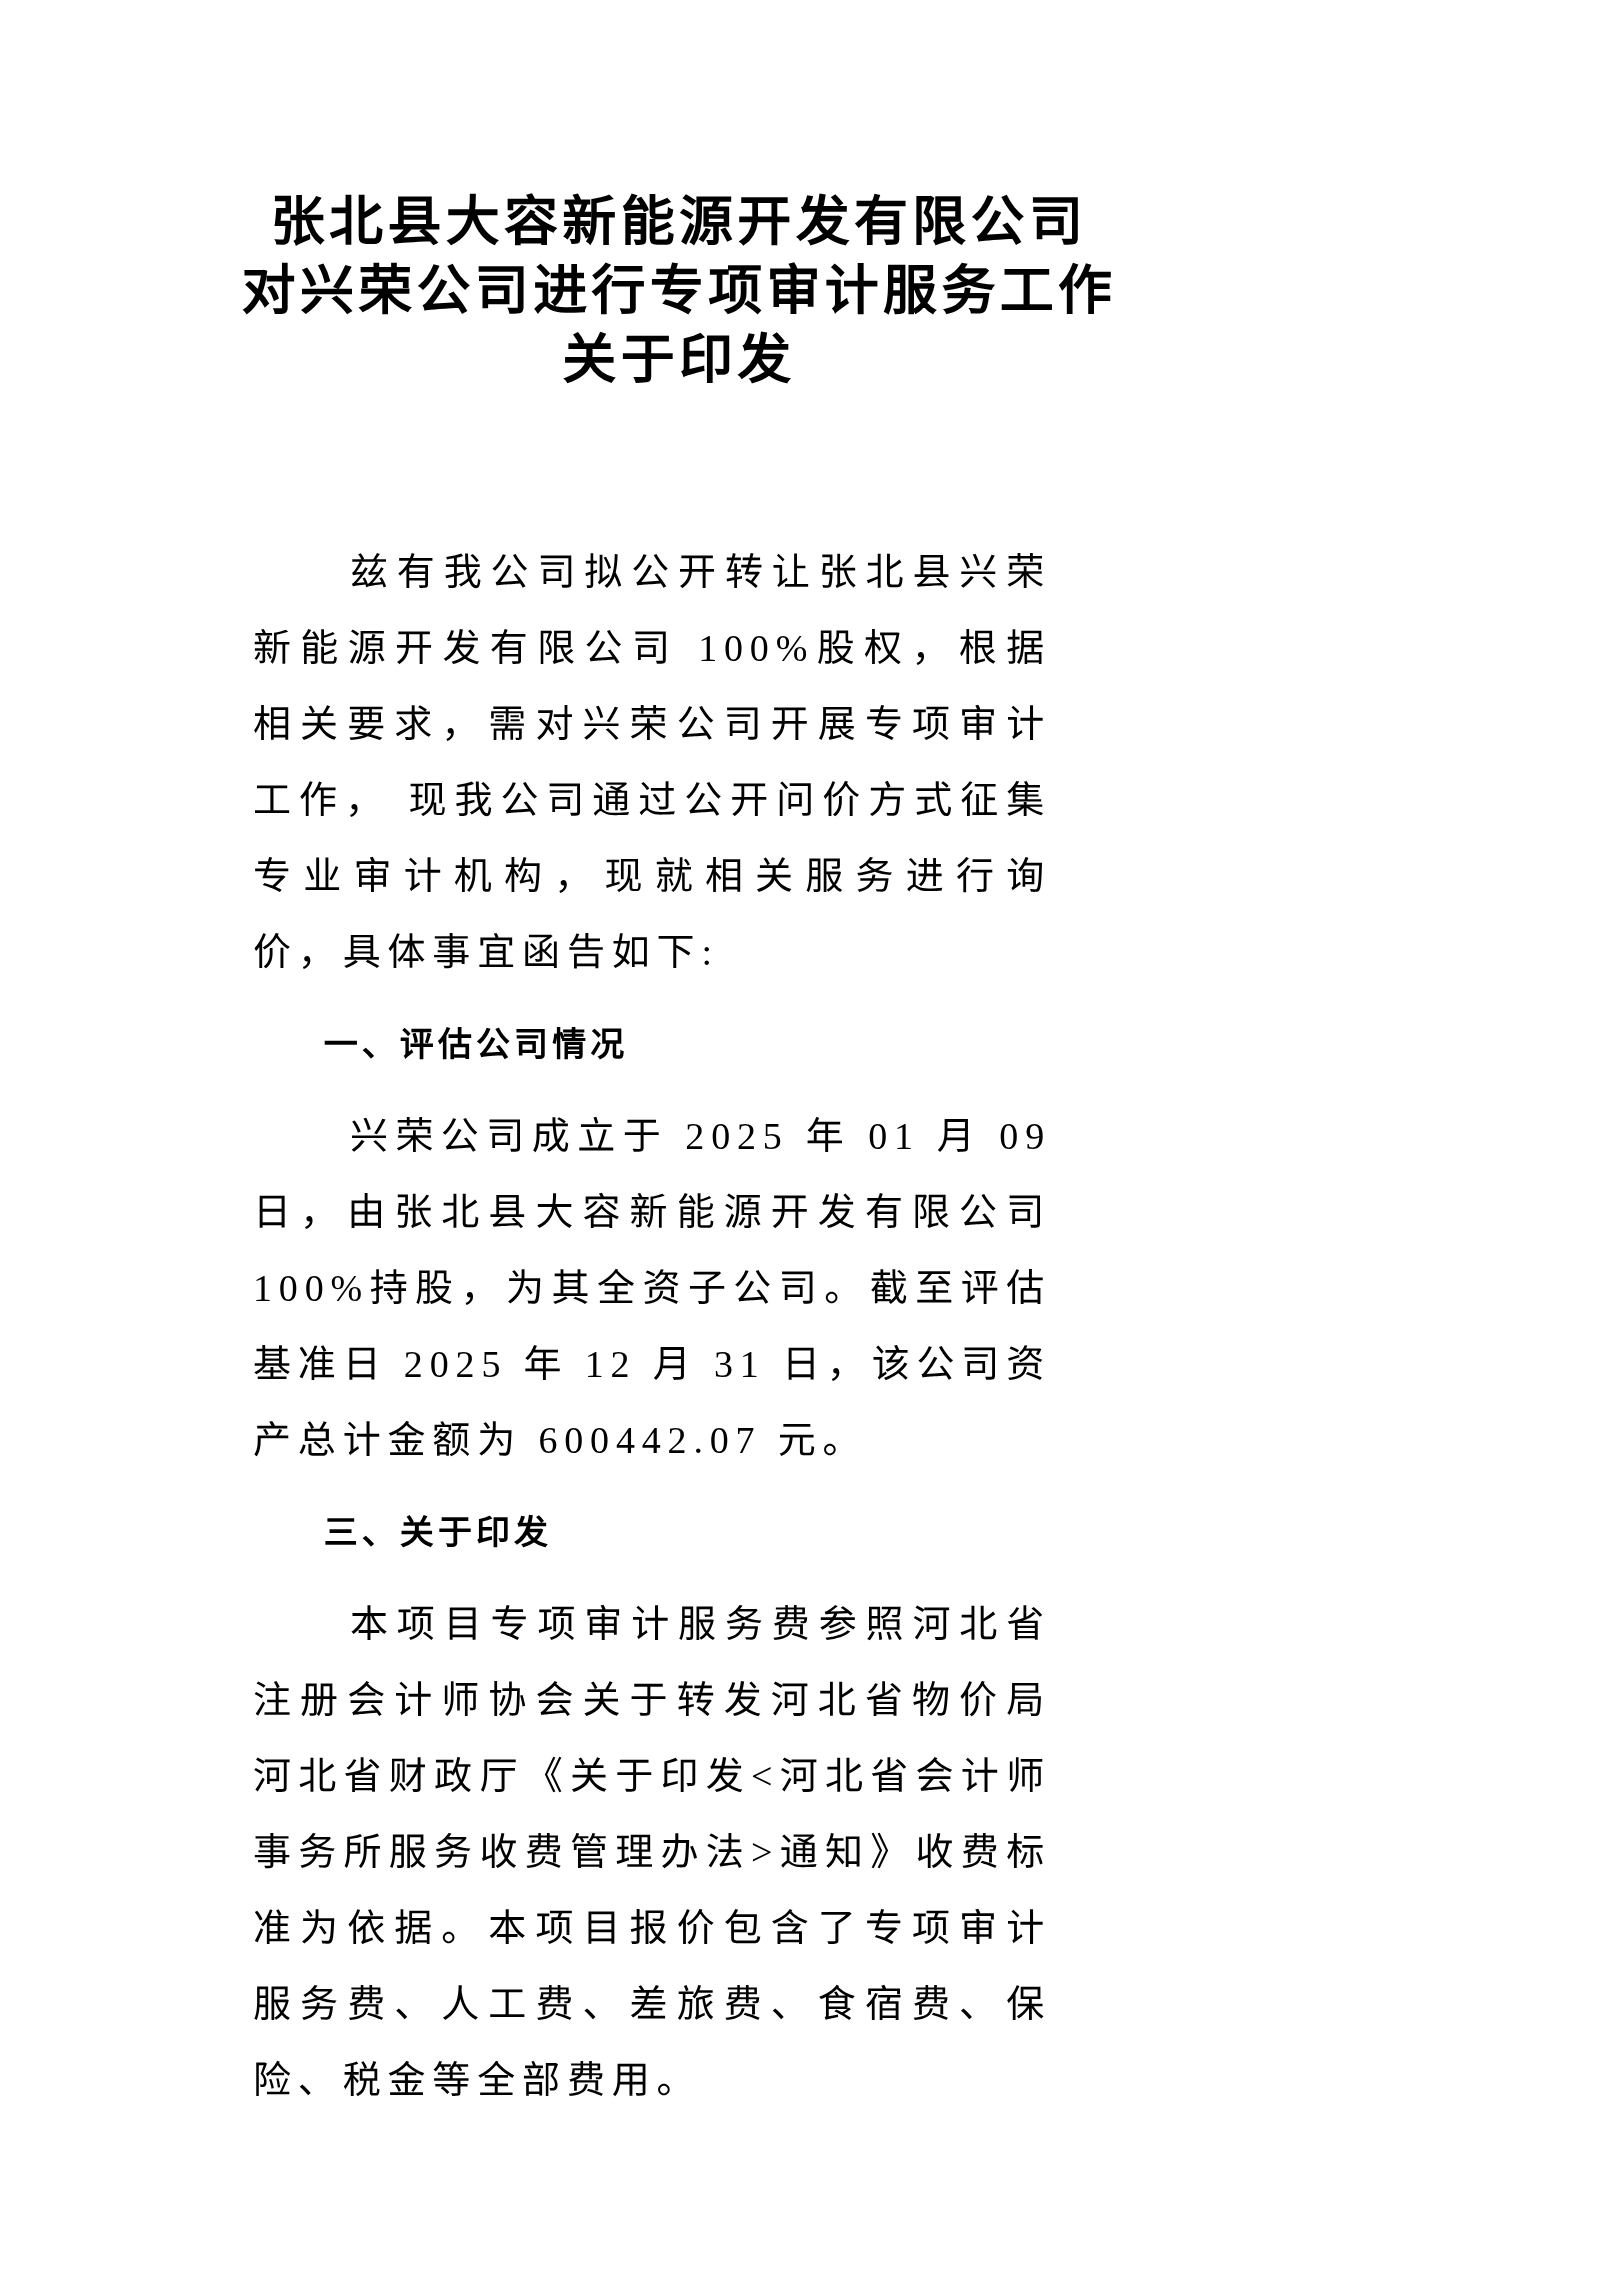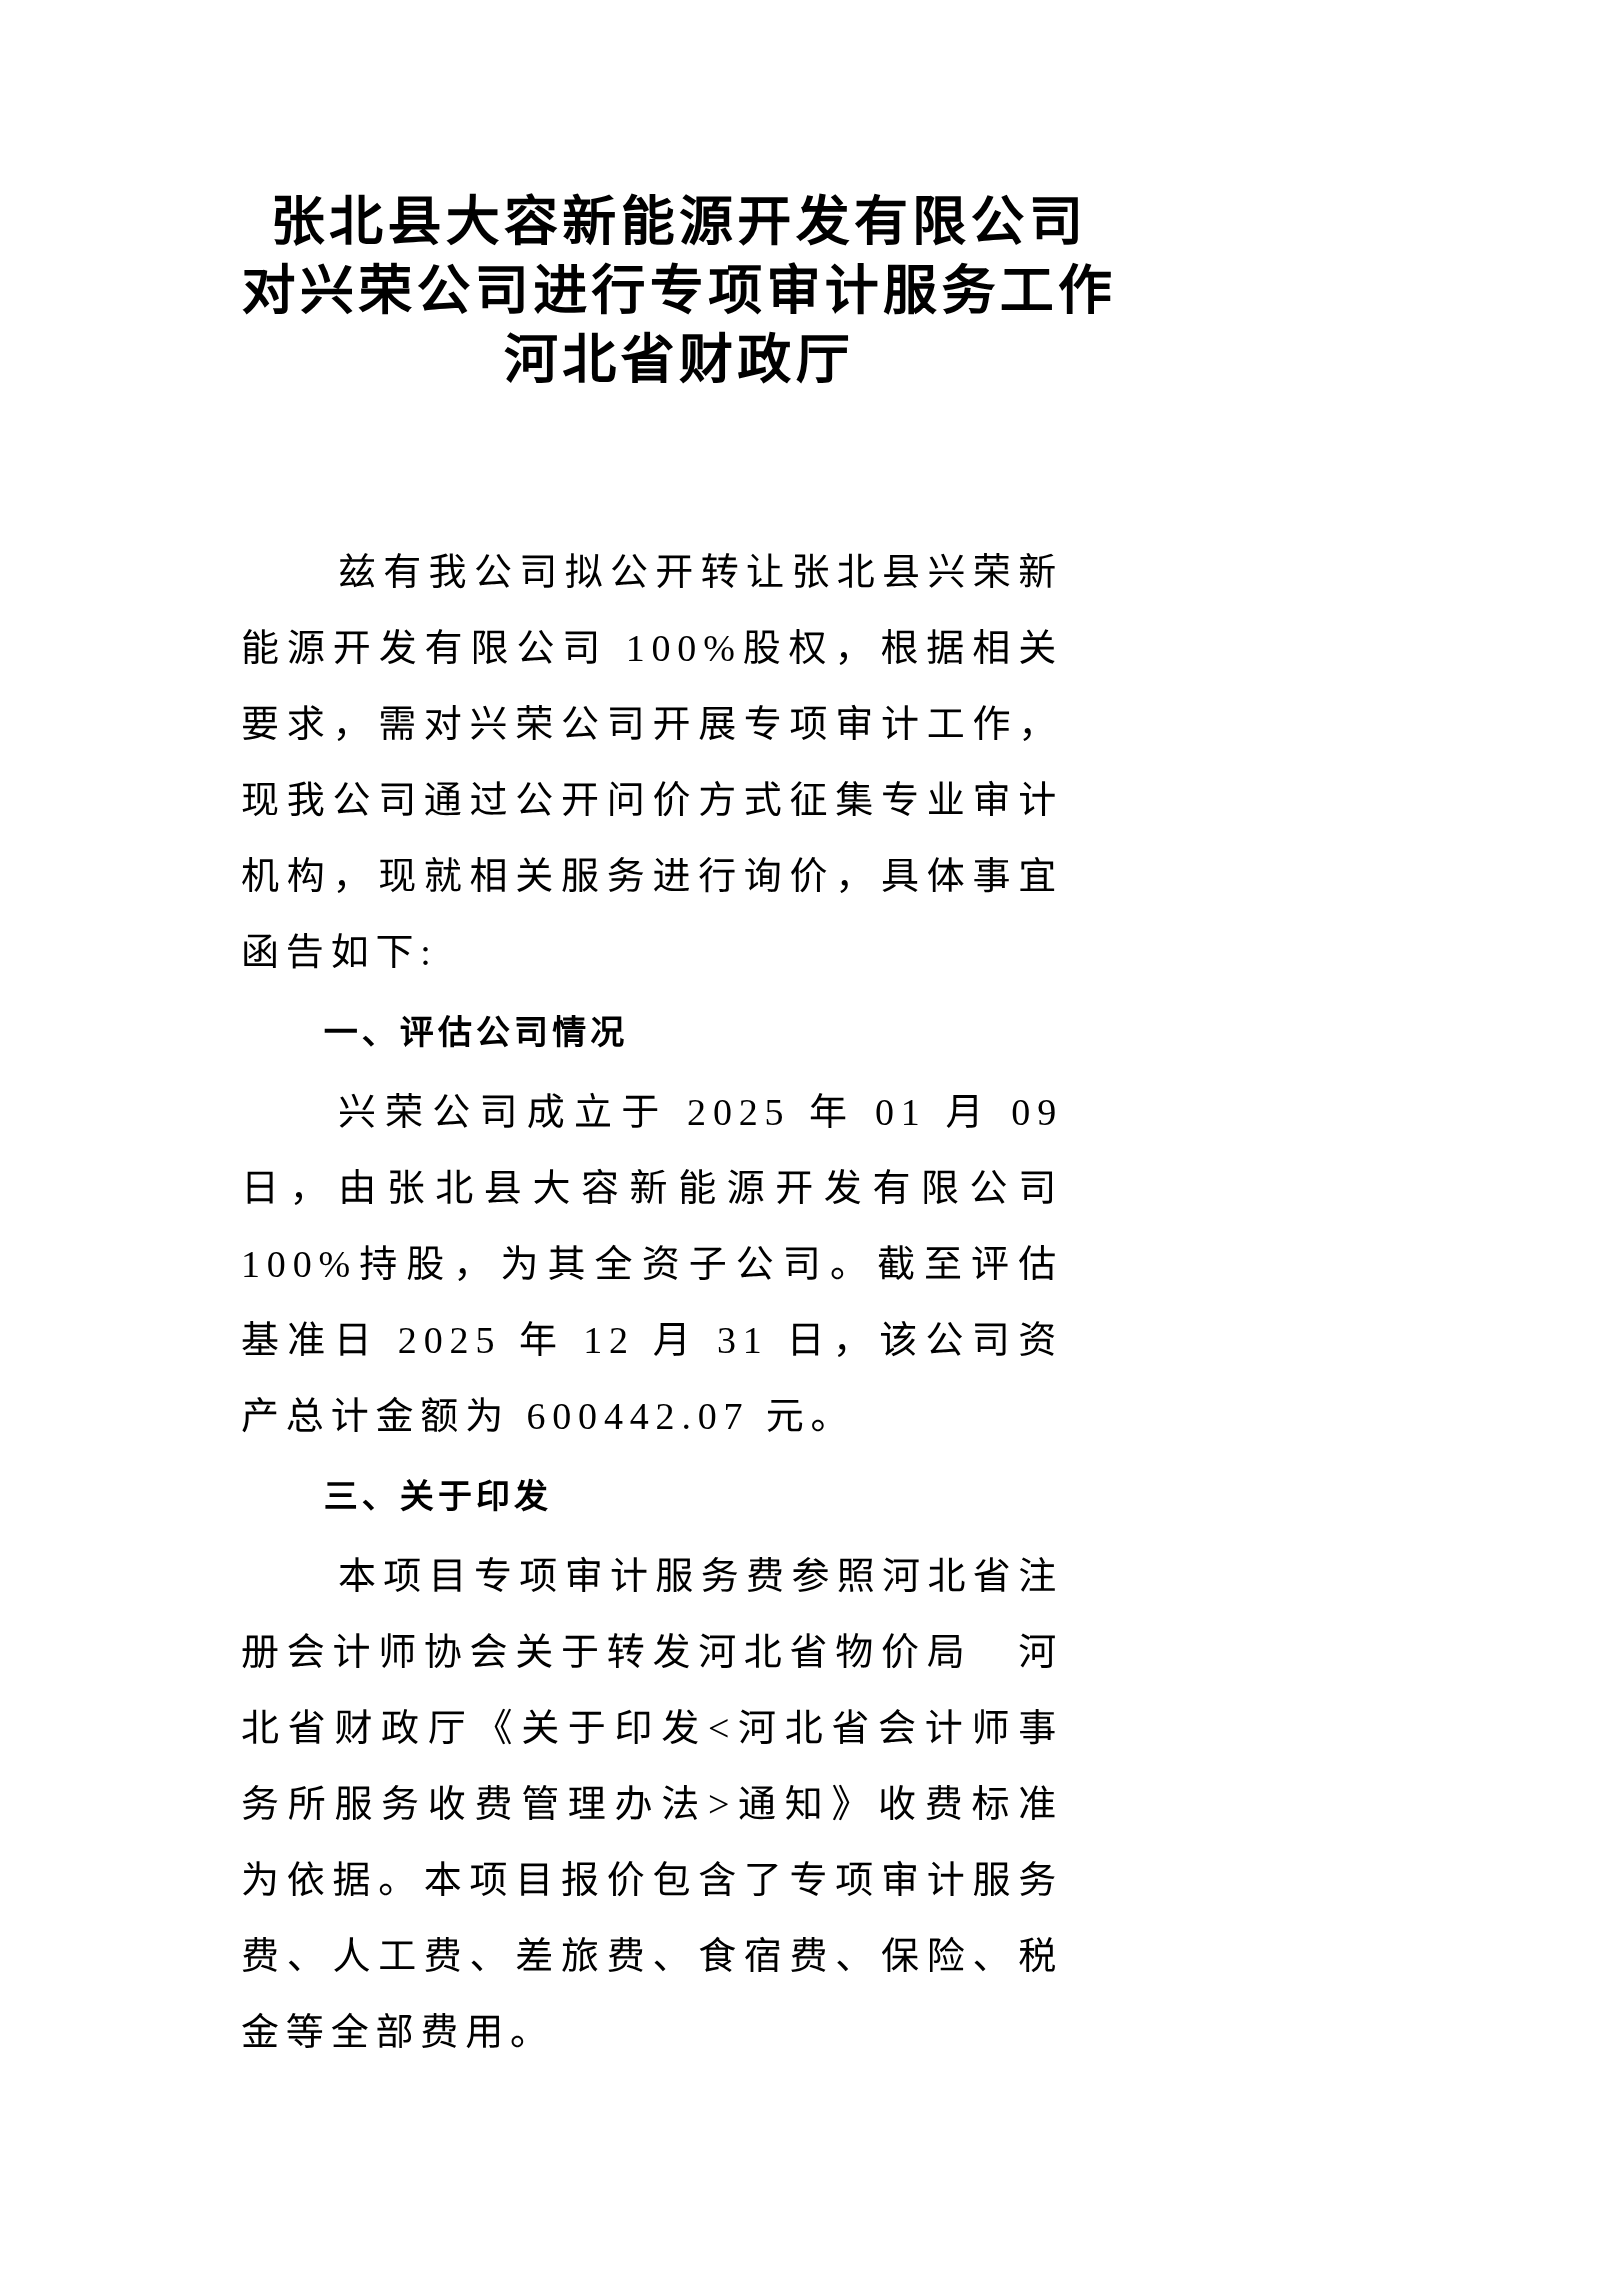--- a/index.html
+++ b/index.html
@@ -29,21 +29,21 @@
     margin: 139px 291px 0 237px;
     font-family: "Liberation Serif", "DejaVu Serif", serif;
     font-size: 38px;
     line-height: 76px;
     letter-spacing: 0.18em;
     text-align: justify;
     text-justify: inter-character;
     color: #000000;
   }
   .content p {
-    margin: 4px;
+    margin: 16px;
     text-indent: 2.55em;
   }
   .content h2 {
     margin: 0;
     font-family: "Liberation Sans", "DejaVu Sans", sans-serif;
     font-weight: 700;
     font-size: 34px;
     line-height: 76px;
     letter-spacing: 0.12em;
     text-indent: 2.55em;
@@ -51,21 +51,21 @@
   }
 </style>
 </head>
 <body>
 
 <div class="page">
 
   <div class="title-block">
     <div>张北县大容新能源开发有限公司</div>
     <div>对兴荣公司进行专项审计服务工作</div>
-    <div>河北省财政厅</div>
+    <div>关于印发</div>
   </div>
 
   <div class="content">
     <p>兹有我公司拟公开转让张北县兴荣新能源开发有限公司 100%股权，根据相关要求，需对兴荣公司开展专项审计工作， 现我公司通过公开问价方式征集专业审计机构，现就相关服务进行询价，具体事宜函告如下:</p>
 
     <h2>一、评估公司情况</h2>
     <p>兴荣公司成立于 2025 年 01 月 09 日，由张北县大容新能源开发有限公司 100%持股，为其全资子公司。截至评估基准日 2025 年 12 月 31 日，该公司资产总计金额为 600442.07 元。</p>
 
 
     <h2>三、关于印发</h2>

